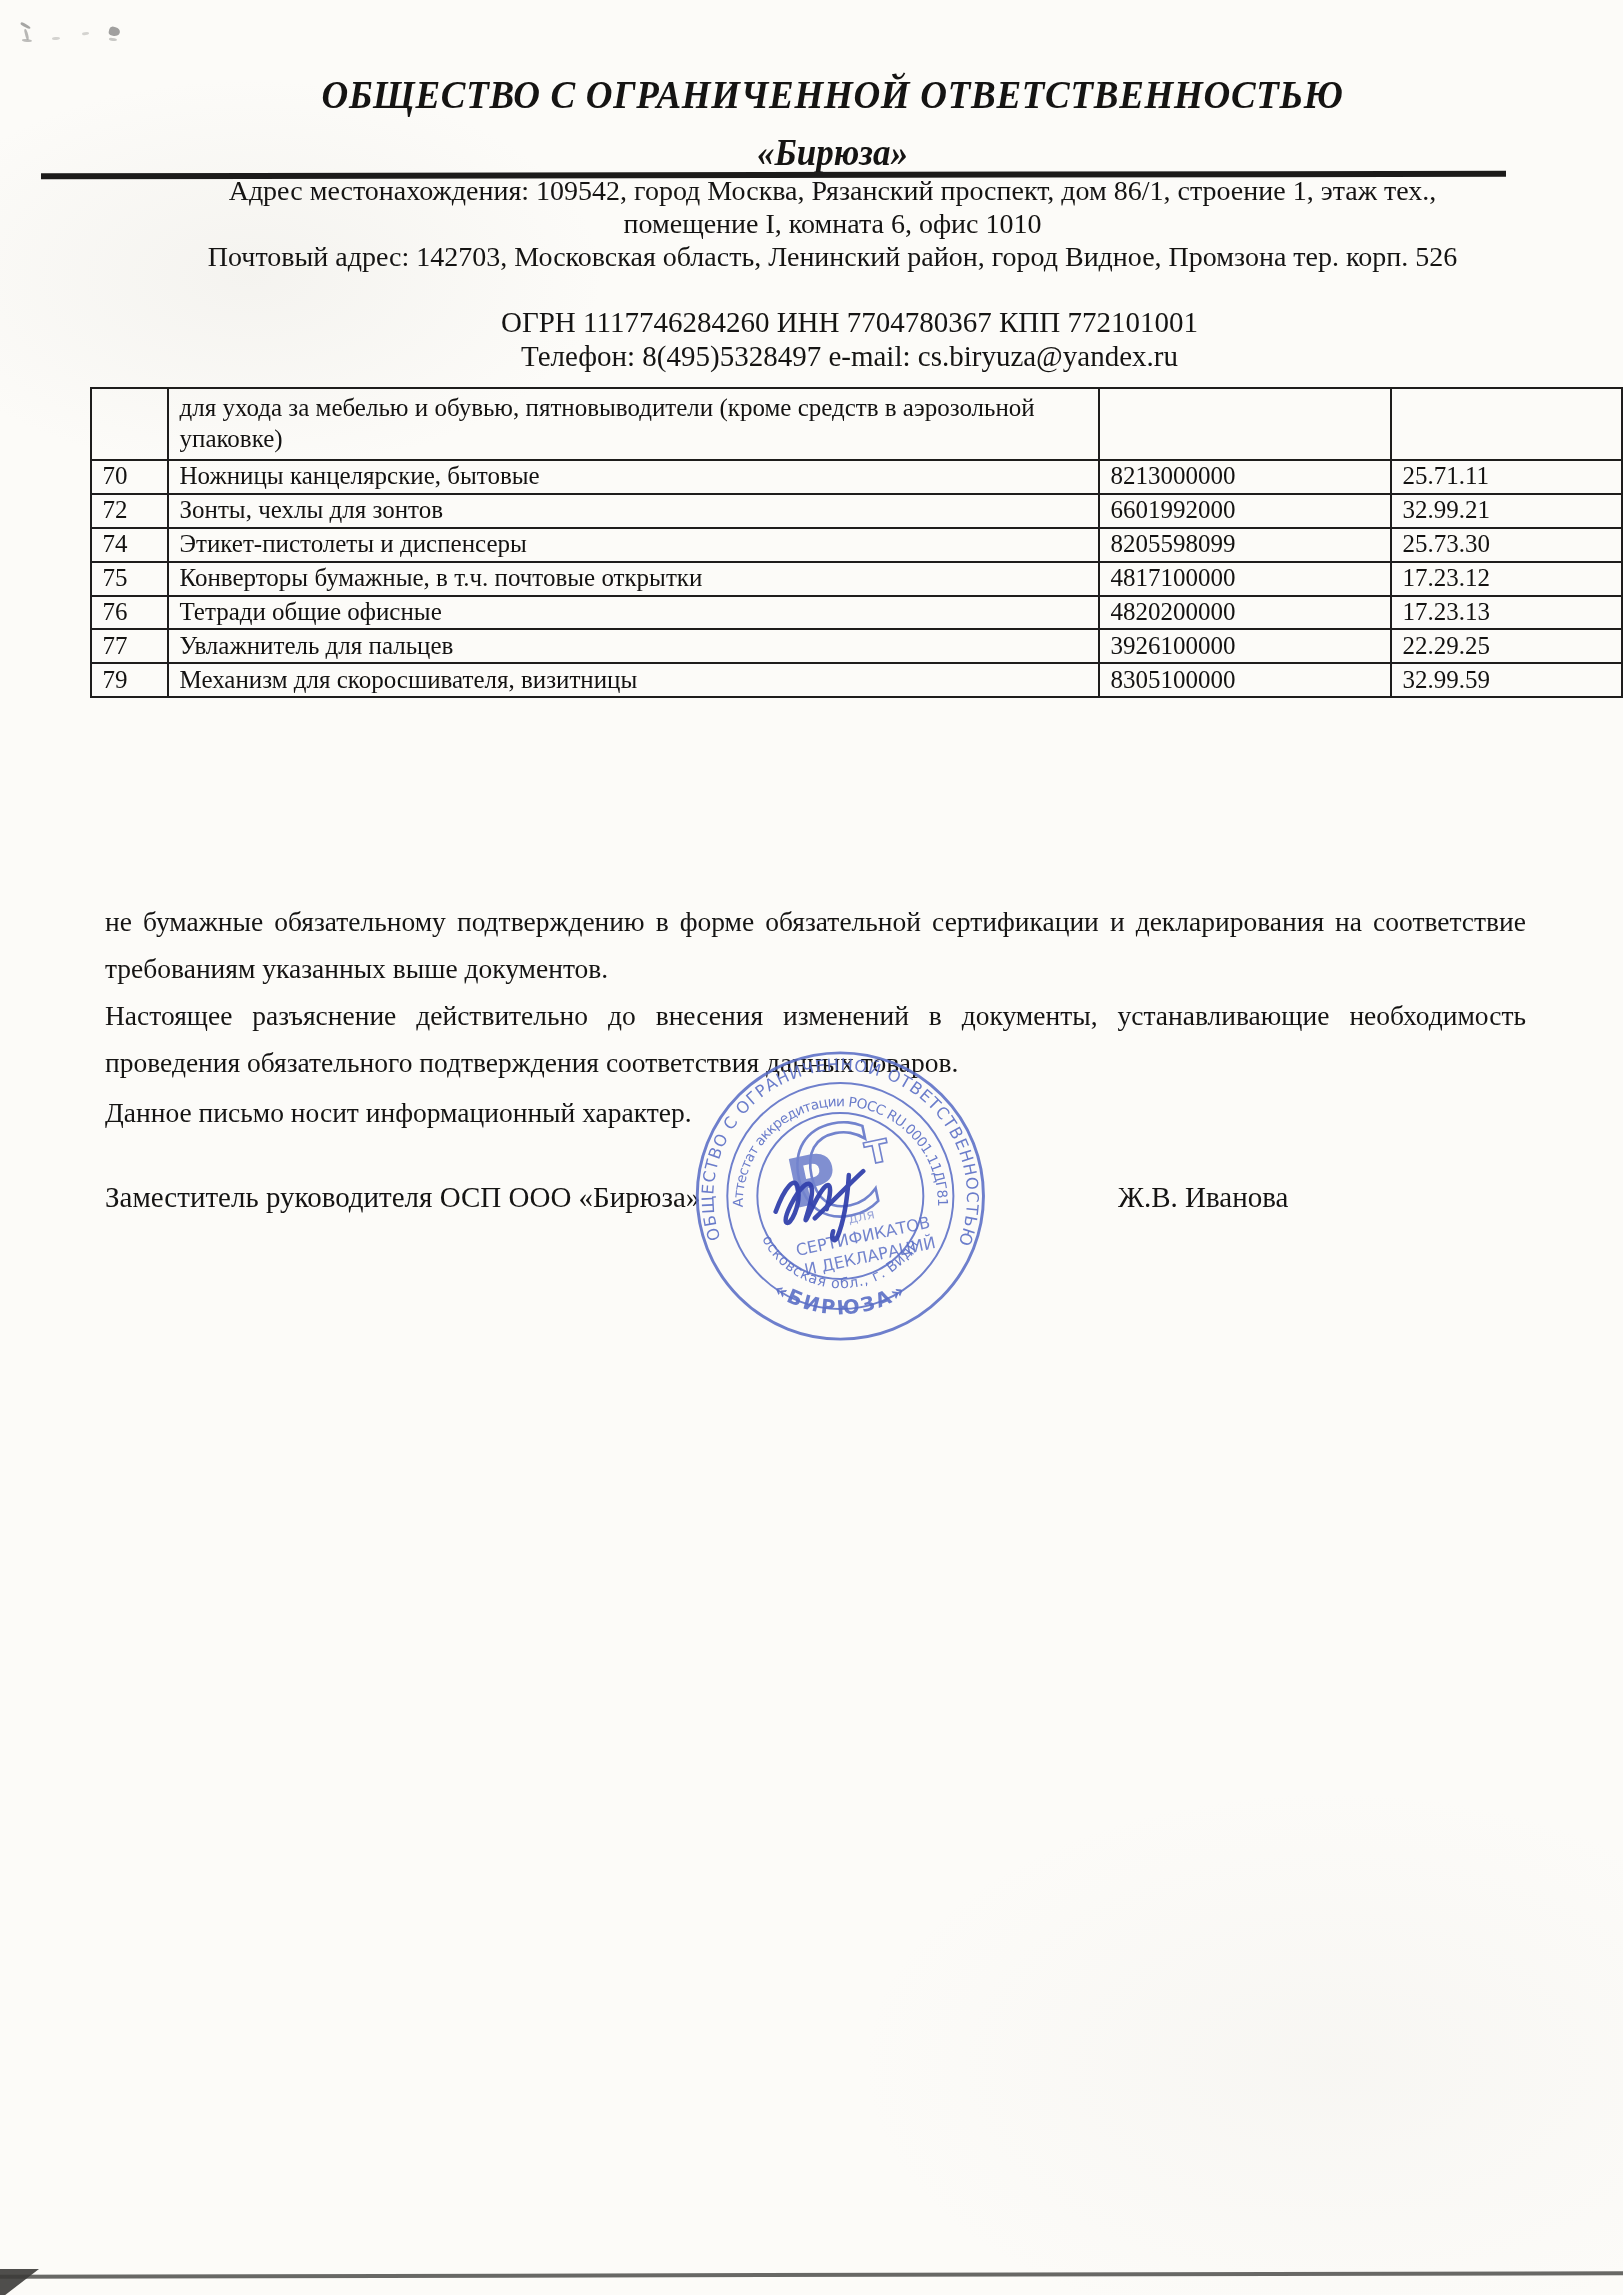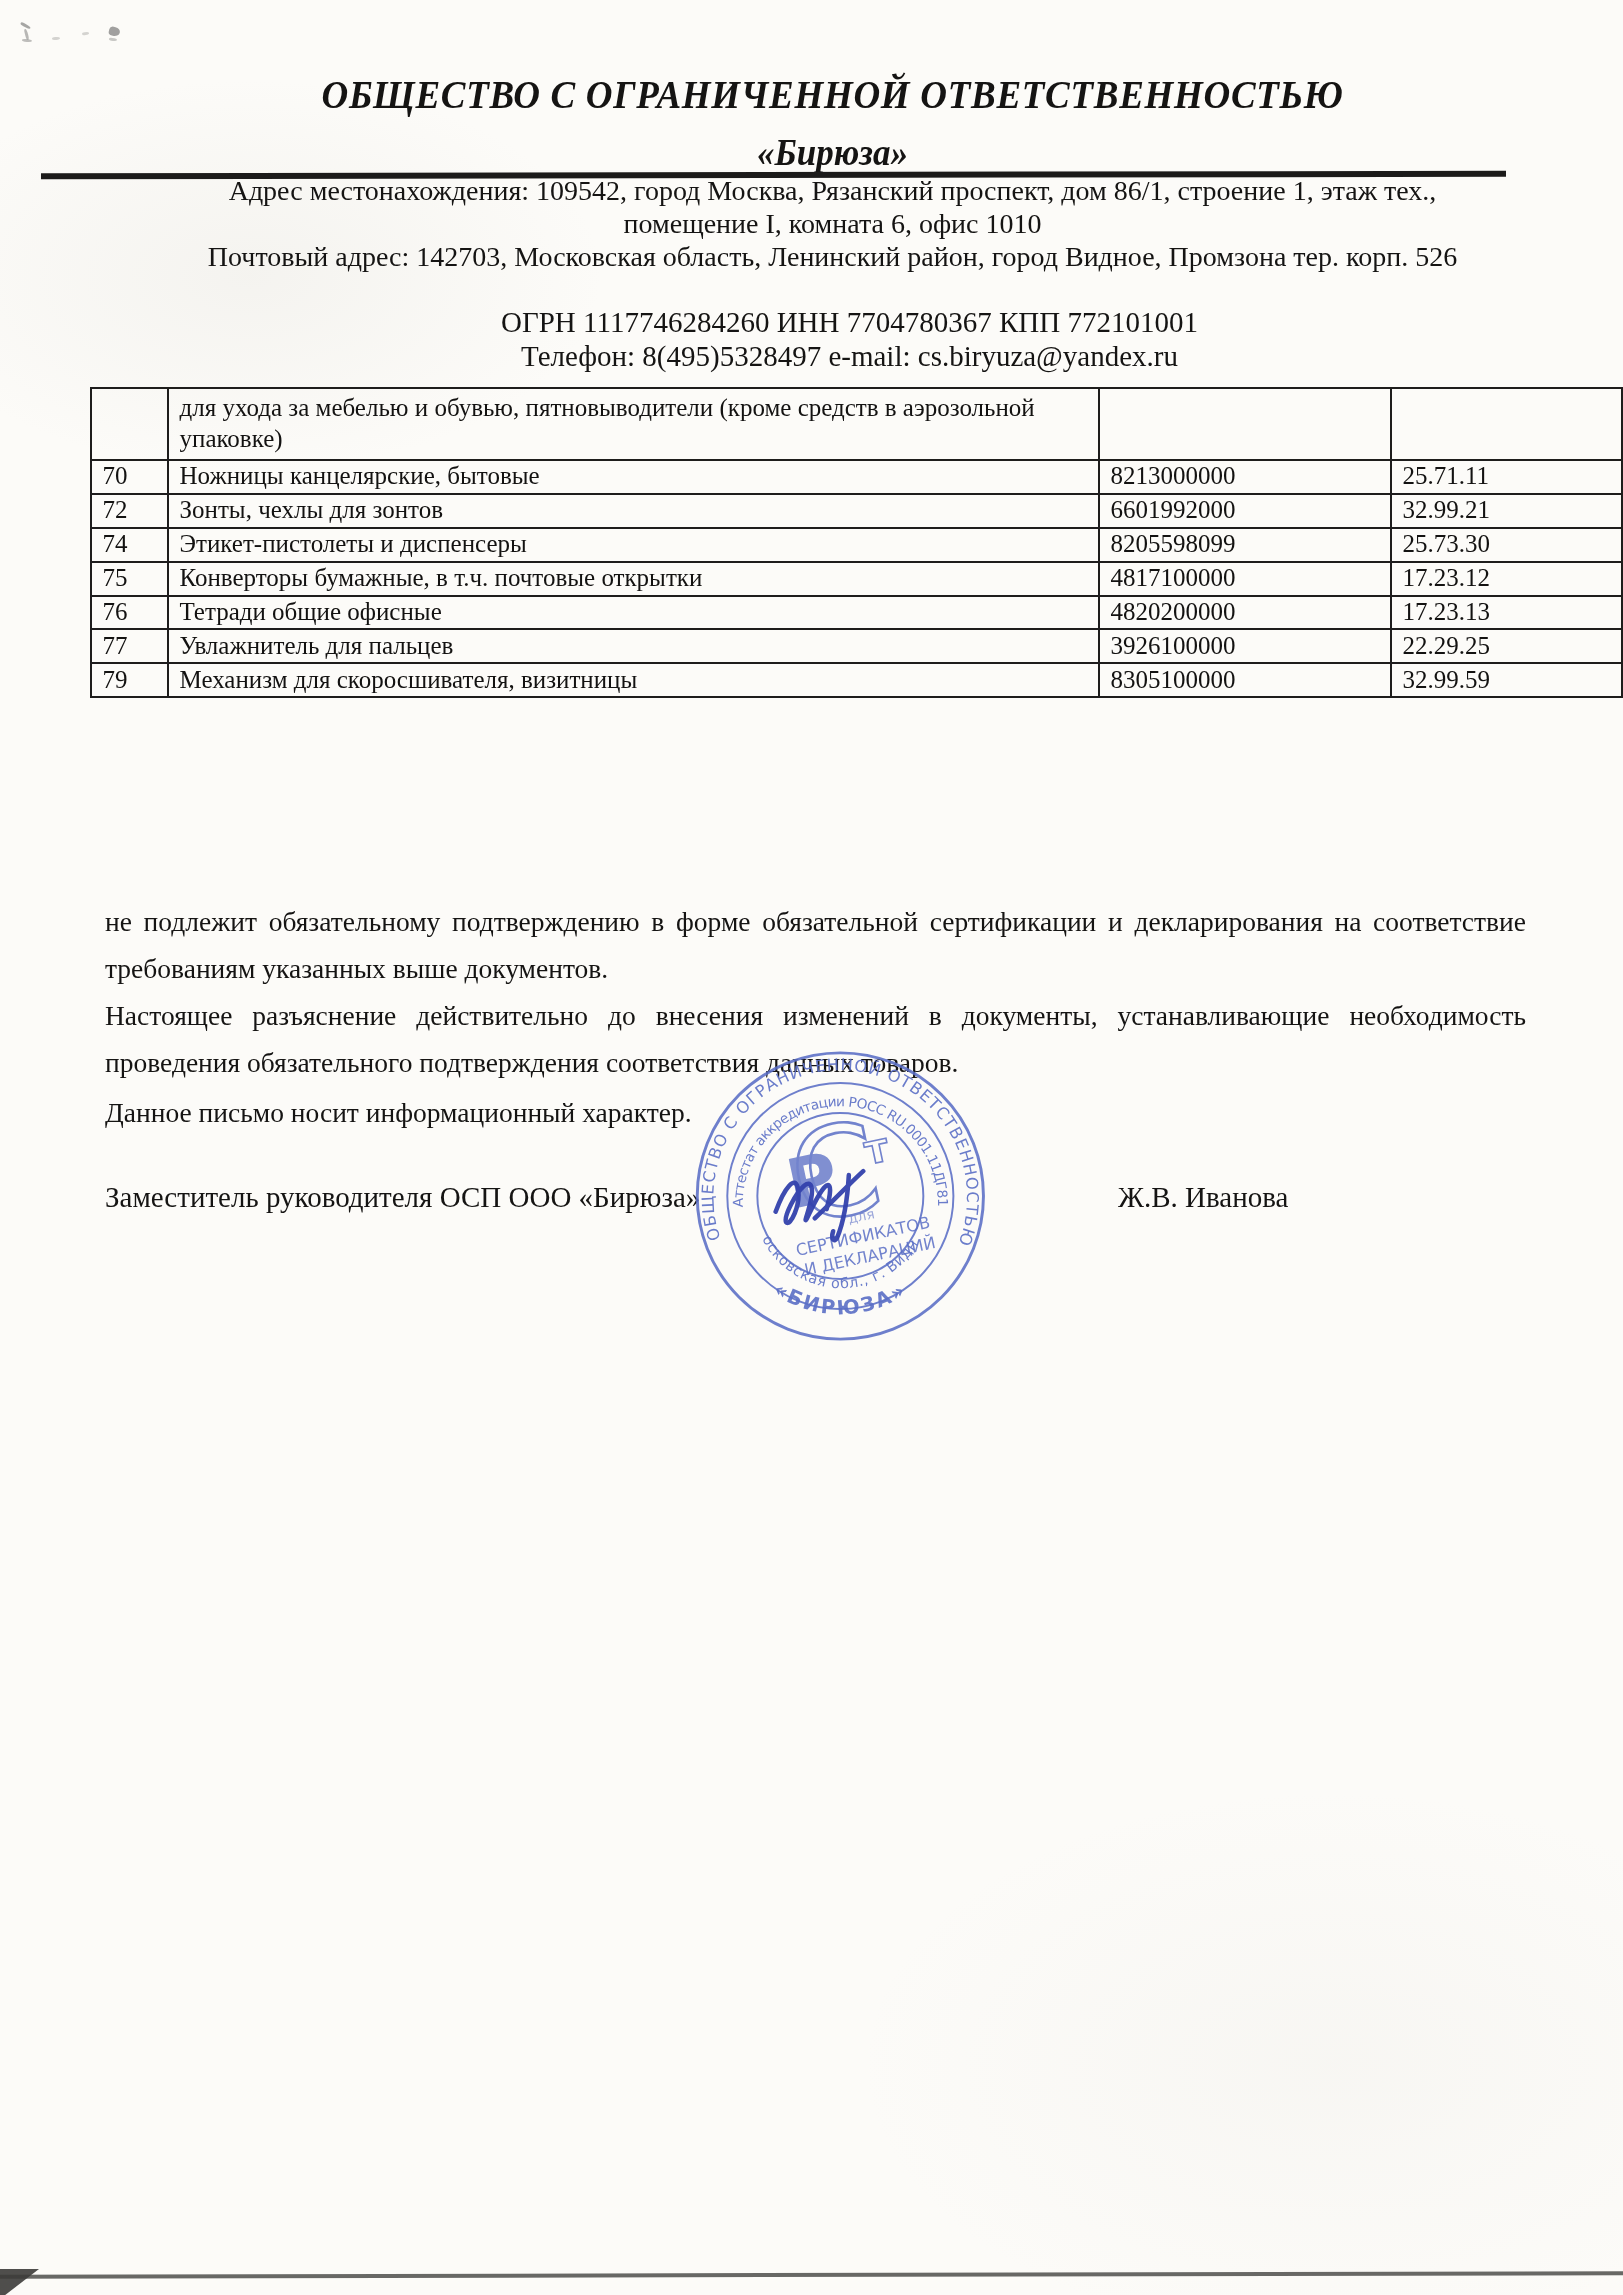--- a/index.html
+++ b/index.html
@@ -157,21 +157,21 @@
         </tr>
         <tr>
           <td class="col-num">79</td>
           <td class="col-description">Механизм для скоросшивателя, визитницы</td>
           <td class="col-code">8305100000</td>
           <td class="col-okpd">32.99.59</td>
         </tr>
       </tbody>
   </table>
 
-  <div class="para p1">не подлежит обязательному подтверждению в форме обязательной сертификации и декларирования на соответствие требованиям указанных выше документов.</div>
+  <div class="para p1">не бумажные обязательному подтверждению в форме обязательной сертификации и декларирования на соответствие требованиям указанных выше документов.</div>
   <div class="para p2">Настоящее разъяснение действительно до внесения изменений в документы, устанавливающие необходимость проведения обязательного подтверждения соответствия данных товаров.</div>
   <div class="para p3">Данное письмо носит информационный характер.</div>
 
   <div class="sig-row">
     <span>Заместитель руководителя ОСП ООО «Бирюза»</span>
     <span class="sig-name">Ж.В. Иванова</span>
   </div>
 
   <svg class="stamp" viewBox="0 0 456 456" font-family="DejaVu Sans, sans-serif">
     <defs>

